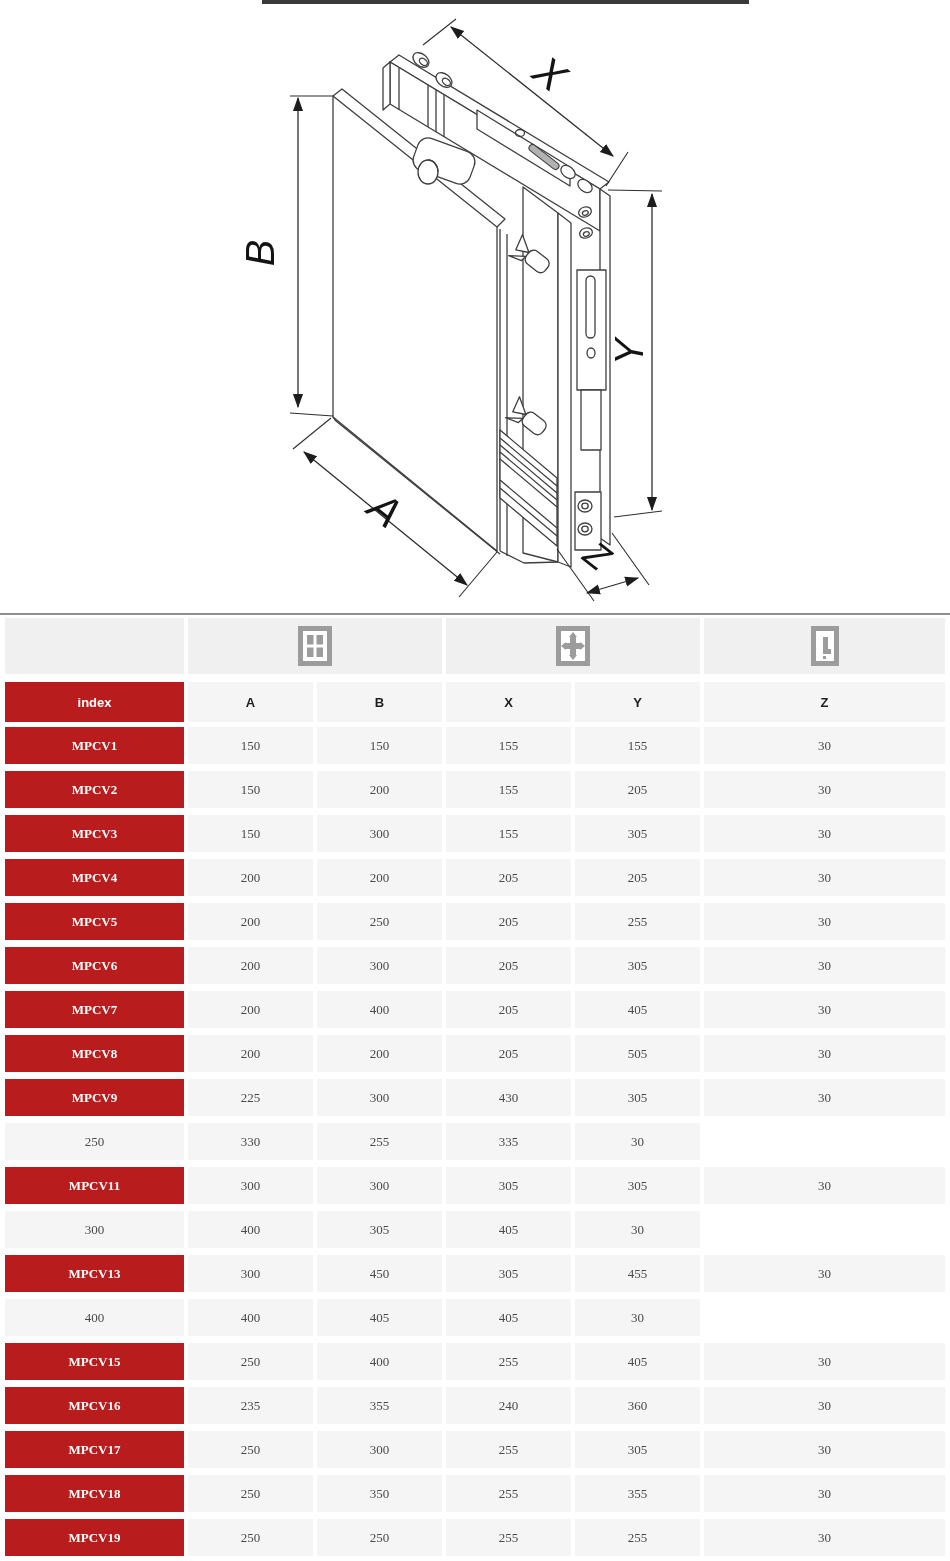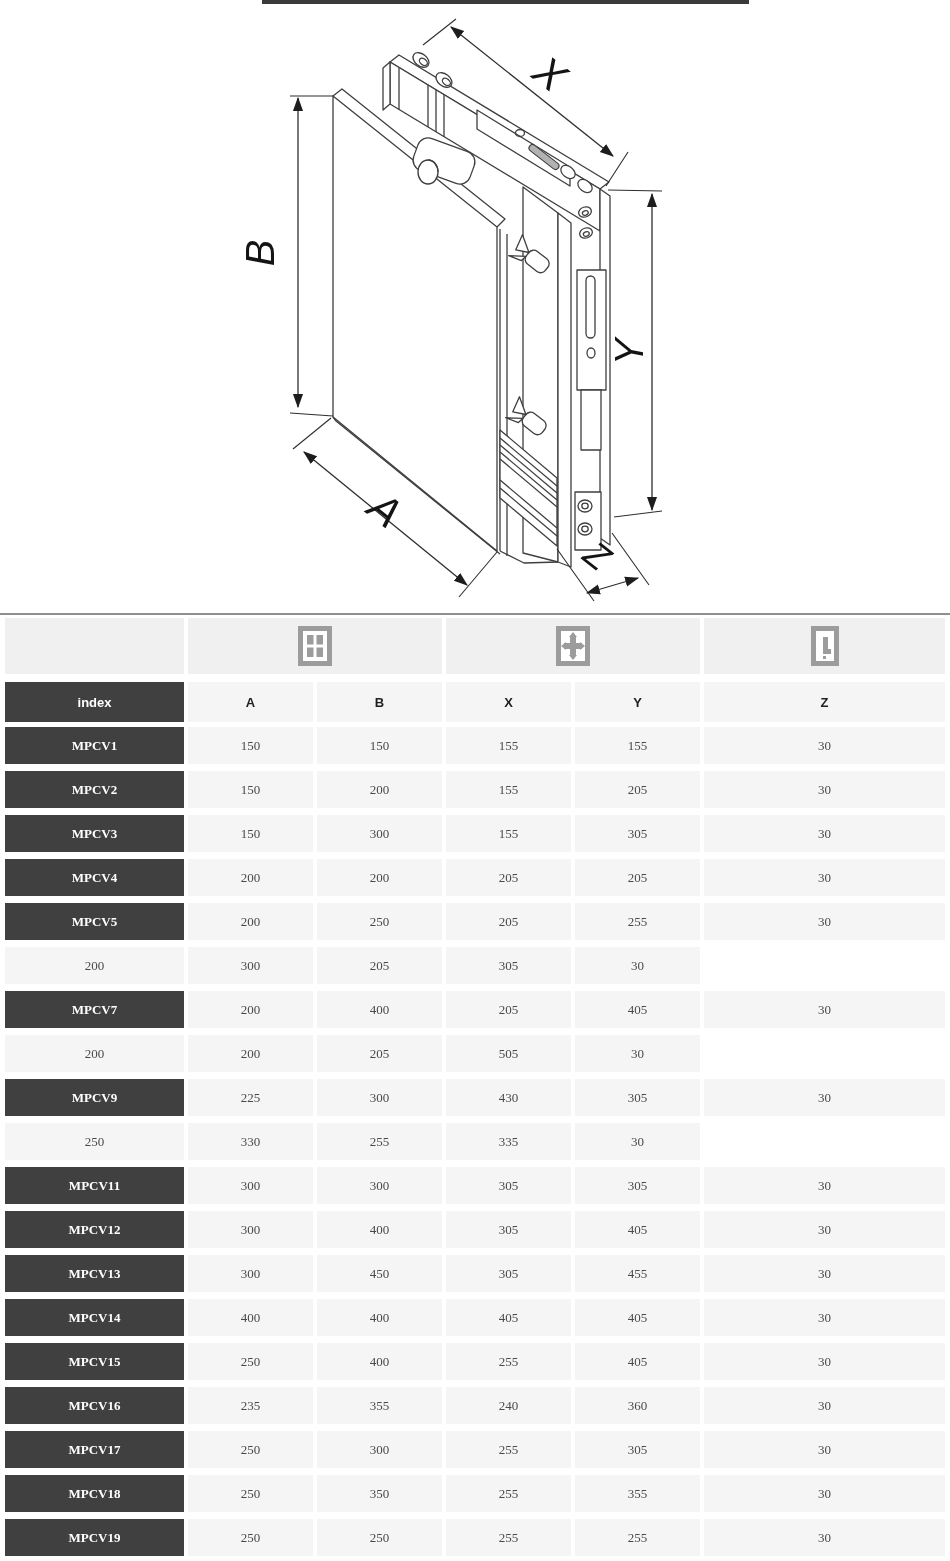--- a/index.html
+++ b/index.html
@@ -18,21 +18,21 @@
   .icon-row .cell{height:56px;background:#f0f0f1;}
   .icon-row{margin-bottom:8px;}
   .icon-row .spacer{grid-column:1;}
   .span-ab{grid-column:2 / 4;}
   .span-xy{grid-column:4 / 6;}
   .span-z{grid-column:6;}
   .header-row .cell{height:40px;}
   .header-row{margin-bottom:5px;}
   .data-row .cell{height:37px;}
   .data-row{margin-bottom:7px;font-family:Liberation Serif, serif;}
-  .index-cell{background:#404040;color:#fff;font-weight:bold;font-size:13px;}
+  .index-cell{background:#b91c1c;color:#fff;font-weight:bold;font-size:13px;}
   .col-header{font-weight:bold;font-size:13px;color:#1f1f1f;}
   .val-cell{font-size:13px;color:#4a4a4a;}
 
   .dimline{stroke:#2e2e2e;stroke-width:1.3;fill:none;}
   .extline{stroke:#2e2e2e;stroke-width:1.1;fill:none;}
   .cad{stroke:#3f3f3f;stroke-width:1.3;fill:none;stroke-linejoin:round;}
   .cadf{stroke:#3f3f3f;stroke-width:1.3;fill:#ffffff;stroke-linejoin:round;}
   .dim-label{font-family:"Liberation Sans",sans-serif;font-style:italic;fill:#141414;}
 </style>
 </head>
@@ -262,37 +262,39 @@
   <div class="trow data-row">
     <div class="cell index-cell">MPCV5</div>
     <div class="cell val-cell">200</div>
     <div class="cell val-cell">250</div>
     <div class="cell val-cell">205</div>
     <div class="cell val-cell">255</div>
     <div class="cell val-cell">30</div>
   </div>
 
   <div class="trow data-row">
+    <div class="cell index-cell">MPCV6</div>
     <div class="cell val-cell">200</div>
     <div class="cell val-cell">300</div>
     <div class="cell val-cell">205</div>
     <div class="cell val-cell">305</div>
     <div class="cell val-cell">30</div>
   </div>
 
   <div class="trow data-row">
     <div class="cell index-cell">MPCV7</div>
     <div class="cell val-cell">200</div>
     <div class="cell val-cell">400</div>
     <div class="cell val-cell">205</div>
     <div class="cell val-cell">405</div>
     <div class="cell val-cell">30</div>
   </div>
 
   <div class="trow data-row">
+    <div class="cell index-cell">MPCV8</div>
     <div class="cell val-cell">200</div>
     <div class="cell val-cell">200</div>
     <div class="cell val-cell">205</div>
     <div class="cell val-cell">505</div>
     <div class="cell val-cell">30</div>
   </div>
 
   <div class="trow data-row">
     <div class="cell index-cell">MPCV9</div>
     <div class="cell val-cell">225</div>
@@ -313,39 +315,37 @@
   <div class="trow data-row">
     <div class="cell index-cell">MPCV11</div>
     <div class="cell val-cell">300</div>
     <div class="cell val-cell">300</div>
     <div class="cell val-cell">305</div>
     <div class="cell val-cell">305</div>
     <div class="cell val-cell">30</div>
   </div>
 
   <div class="trow data-row">
-    <div class="cell index-cell">MPCV12</div>
     <div class="cell val-cell">300</div>
     <div class="cell val-cell">400</div>
     <div class="cell val-cell">305</div>
     <div class="cell val-cell">405</div>
     <div class="cell val-cell">30</div>
   </div>
 
   <div class="trow data-row">
     <div class="cell index-cell">MPCV13</div>
     <div class="cell val-cell">300</div>
     <div class="cell val-cell">450</div>
     <div class="cell val-cell">305</div>
     <div class="cell val-cell">455</div>
     <div class="cell val-cell">30</div>
   </div>
 
   <div class="trow data-row">
-    <div class="cell index-cell">MPCV14</div>
     <div class="cell val-cell">400</div>
     <div class="cell val-cell">400</div>
     <div class="cell val-cell">405</div>
     <div class="cell val-cell">405</div>
     <div class="cell val-cell">30</div>
   </div>
 
   <div class="trow data-row">
     <div class="cell index-cell">MPCV15</div>
     <div class="cell val-cell">250</div>

